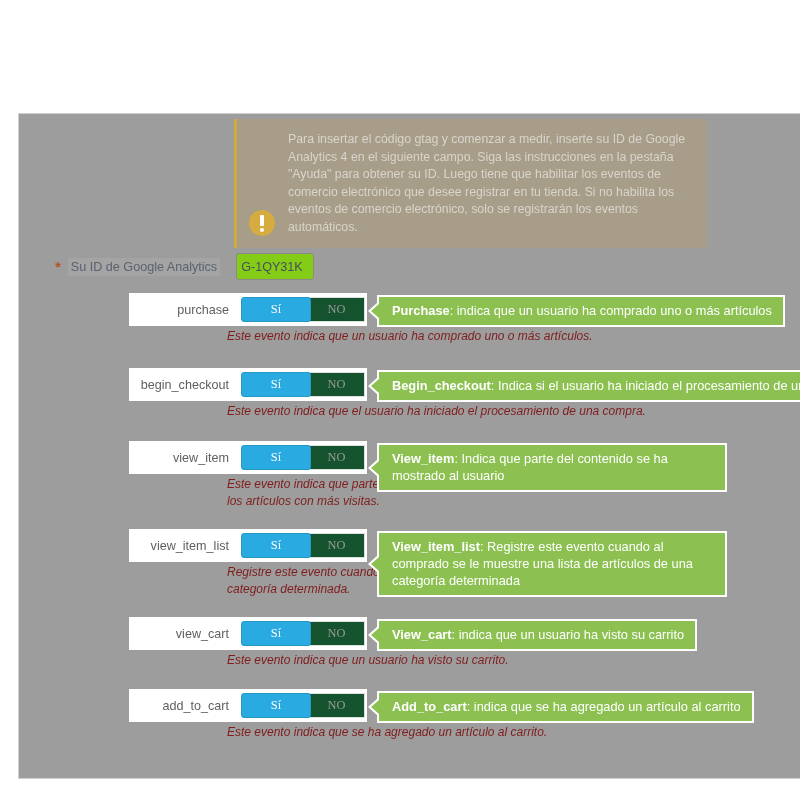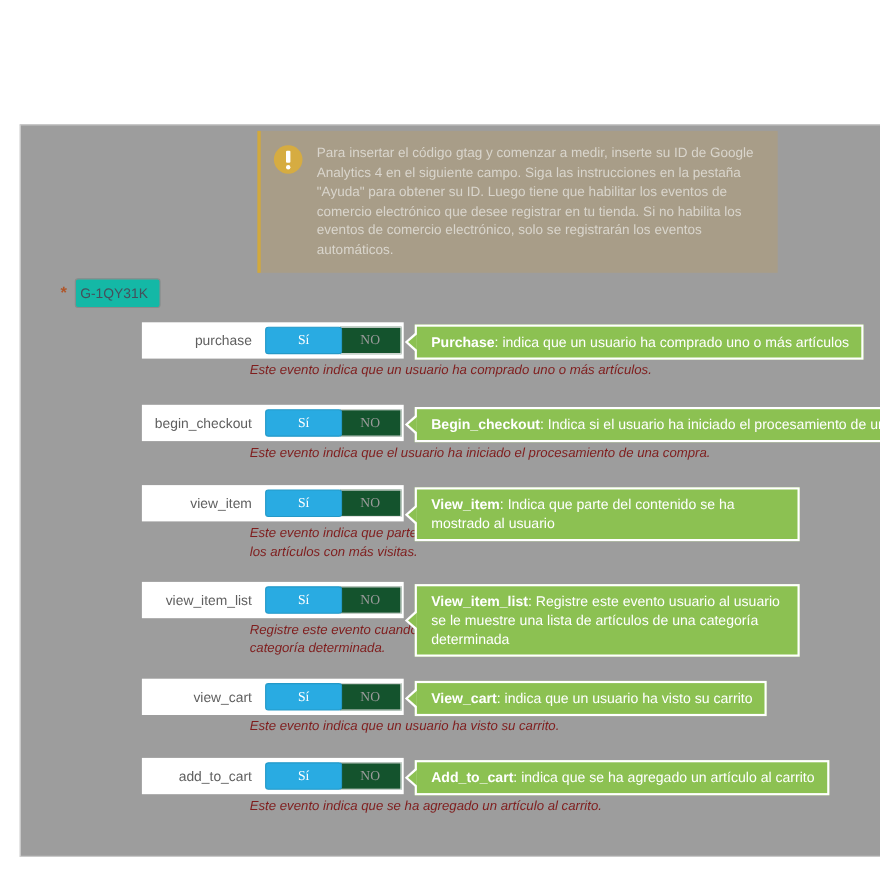--- a/index.html
+++ b/index.html
@@ -47,21 +47,21 @@
   .alert {
     position: absolute;
     left: 215px;
     top: 5px;
     width: 473px;
     min-height: 98px;
     background: #a89d88;
     border-left: 3px solid #d2a93c;
     padding: 12px 14px 12px 12px;
     display: flex;
-    align-items: flex-start;
+    align-items: flex-end;
   }
   .alert-icon {
     flex: 0 0 auto;
     width: 26px;
     height: 26px;
     border-radius: 50%;
     background: #d6ac41;
     margin-right: 13px;
     margin-top: 1px;
     position: relative;
@@ -112,21 +112,21 @@
   .id-label {
     font-size: 12.6px;
     color: #5a6470;
     background: #a4a4a4;
     padding: 2px 3px;
     margin-right: 16px;
   }
   .id-input {
     width: 78px;
     height: 27px;
-    background: #14b8a6;
+    background: #84cc16;
     border: 1px solid #8b8b8b;
     border-radius: 3px;
     color: #45505c;
     font-size: 12.6px;
     font-family: "Liberation Sans", sans-serif;
     padding: 0 4px;
     outline: none;
   }
 
   
@@ -245,20 +245,21 @@
 
   <div class="panel">
 
     <div class="alert">
       <span class="alert-icon"></span>
       <div class="alert-text">Para insertar el código gtag y comenzar a medir, inserte su ID de Google Analytics 4 en el siguiente campo. Siga las instrucciones en la pestaña "Ayuda" para obtener su ID. Luego tiene que habilitar los eventos de comercio electrónico que desee registrar en tu tienda. Si no habilita los eventos de comercio electrónico, solo se registrarán los eventos automáticos.</div>
     </div>
 
     <div class="id-row">
       <span class="req-star">*</span>
+      <span class="id-label">Su ID de Google Analytics</span>
       <input class="id-input" type="text" value="G-1QY31K" style="">
     </div>
 
     <div class="rows" id="events-list">
         <div class="event-row" style="top: 0px;">
           <div class="event-desc" style="top: 214px;">Este evento indica que un usuario ha comprado uno o más artículos.</div>
           <div class="switch-box" style="top: 179px;">
             <span class="switch-label">purchase</span>
             <div class="switch">
               <div class="switch-yes">Sí</div>
@@ -291,21 +292,21 @@
         </div>
         <div class="event-row" style="top: 0px;">
           <div class="event-desc" style="top: 450px;">Registre este evento cuando al usuario se le muestre una lista de artículos de una categoría determinada.</div>
           <div class="switch-box" style="top: 415px;">
             <span class="switch-label">view_item_list</span>
             <div class="switch">
               <div class="switch-yes">Sí</div>
               <div class="switch-no">NO</div>
             </div>
           </div>
-          <div class="callout" style="left: 358px; top: 417px; white-space: normal; max-width: 350px;"><b>View_item_list</b><span>: Registre este evento usuario al usuario se le muestre una lista de artículos de una categoría determinada</span></div>
+          <div class="callout" style="left: 358px; top: 417px; white-space: normal; max-width: 350px;"><b>View_item_list</b><span>: Registre este evento cuando al comprado se le muestre una lista de artículos de una categoría determinada</span></div>
         </div>
         <div class="event-row" style="top: 0px;">
           <div class="event-desc" style="top: 538px;">Este evento indica que un usuario ha visto su carrito.</div>
           <div class="switch-box" style="top: 503px;">
             <span class="switch-label">view_cart</span>
             <div class="switch">
               <div class="switch-yes">Sí</div>
               <div class="switch-no">NO</div>
             </div>
           </div>

